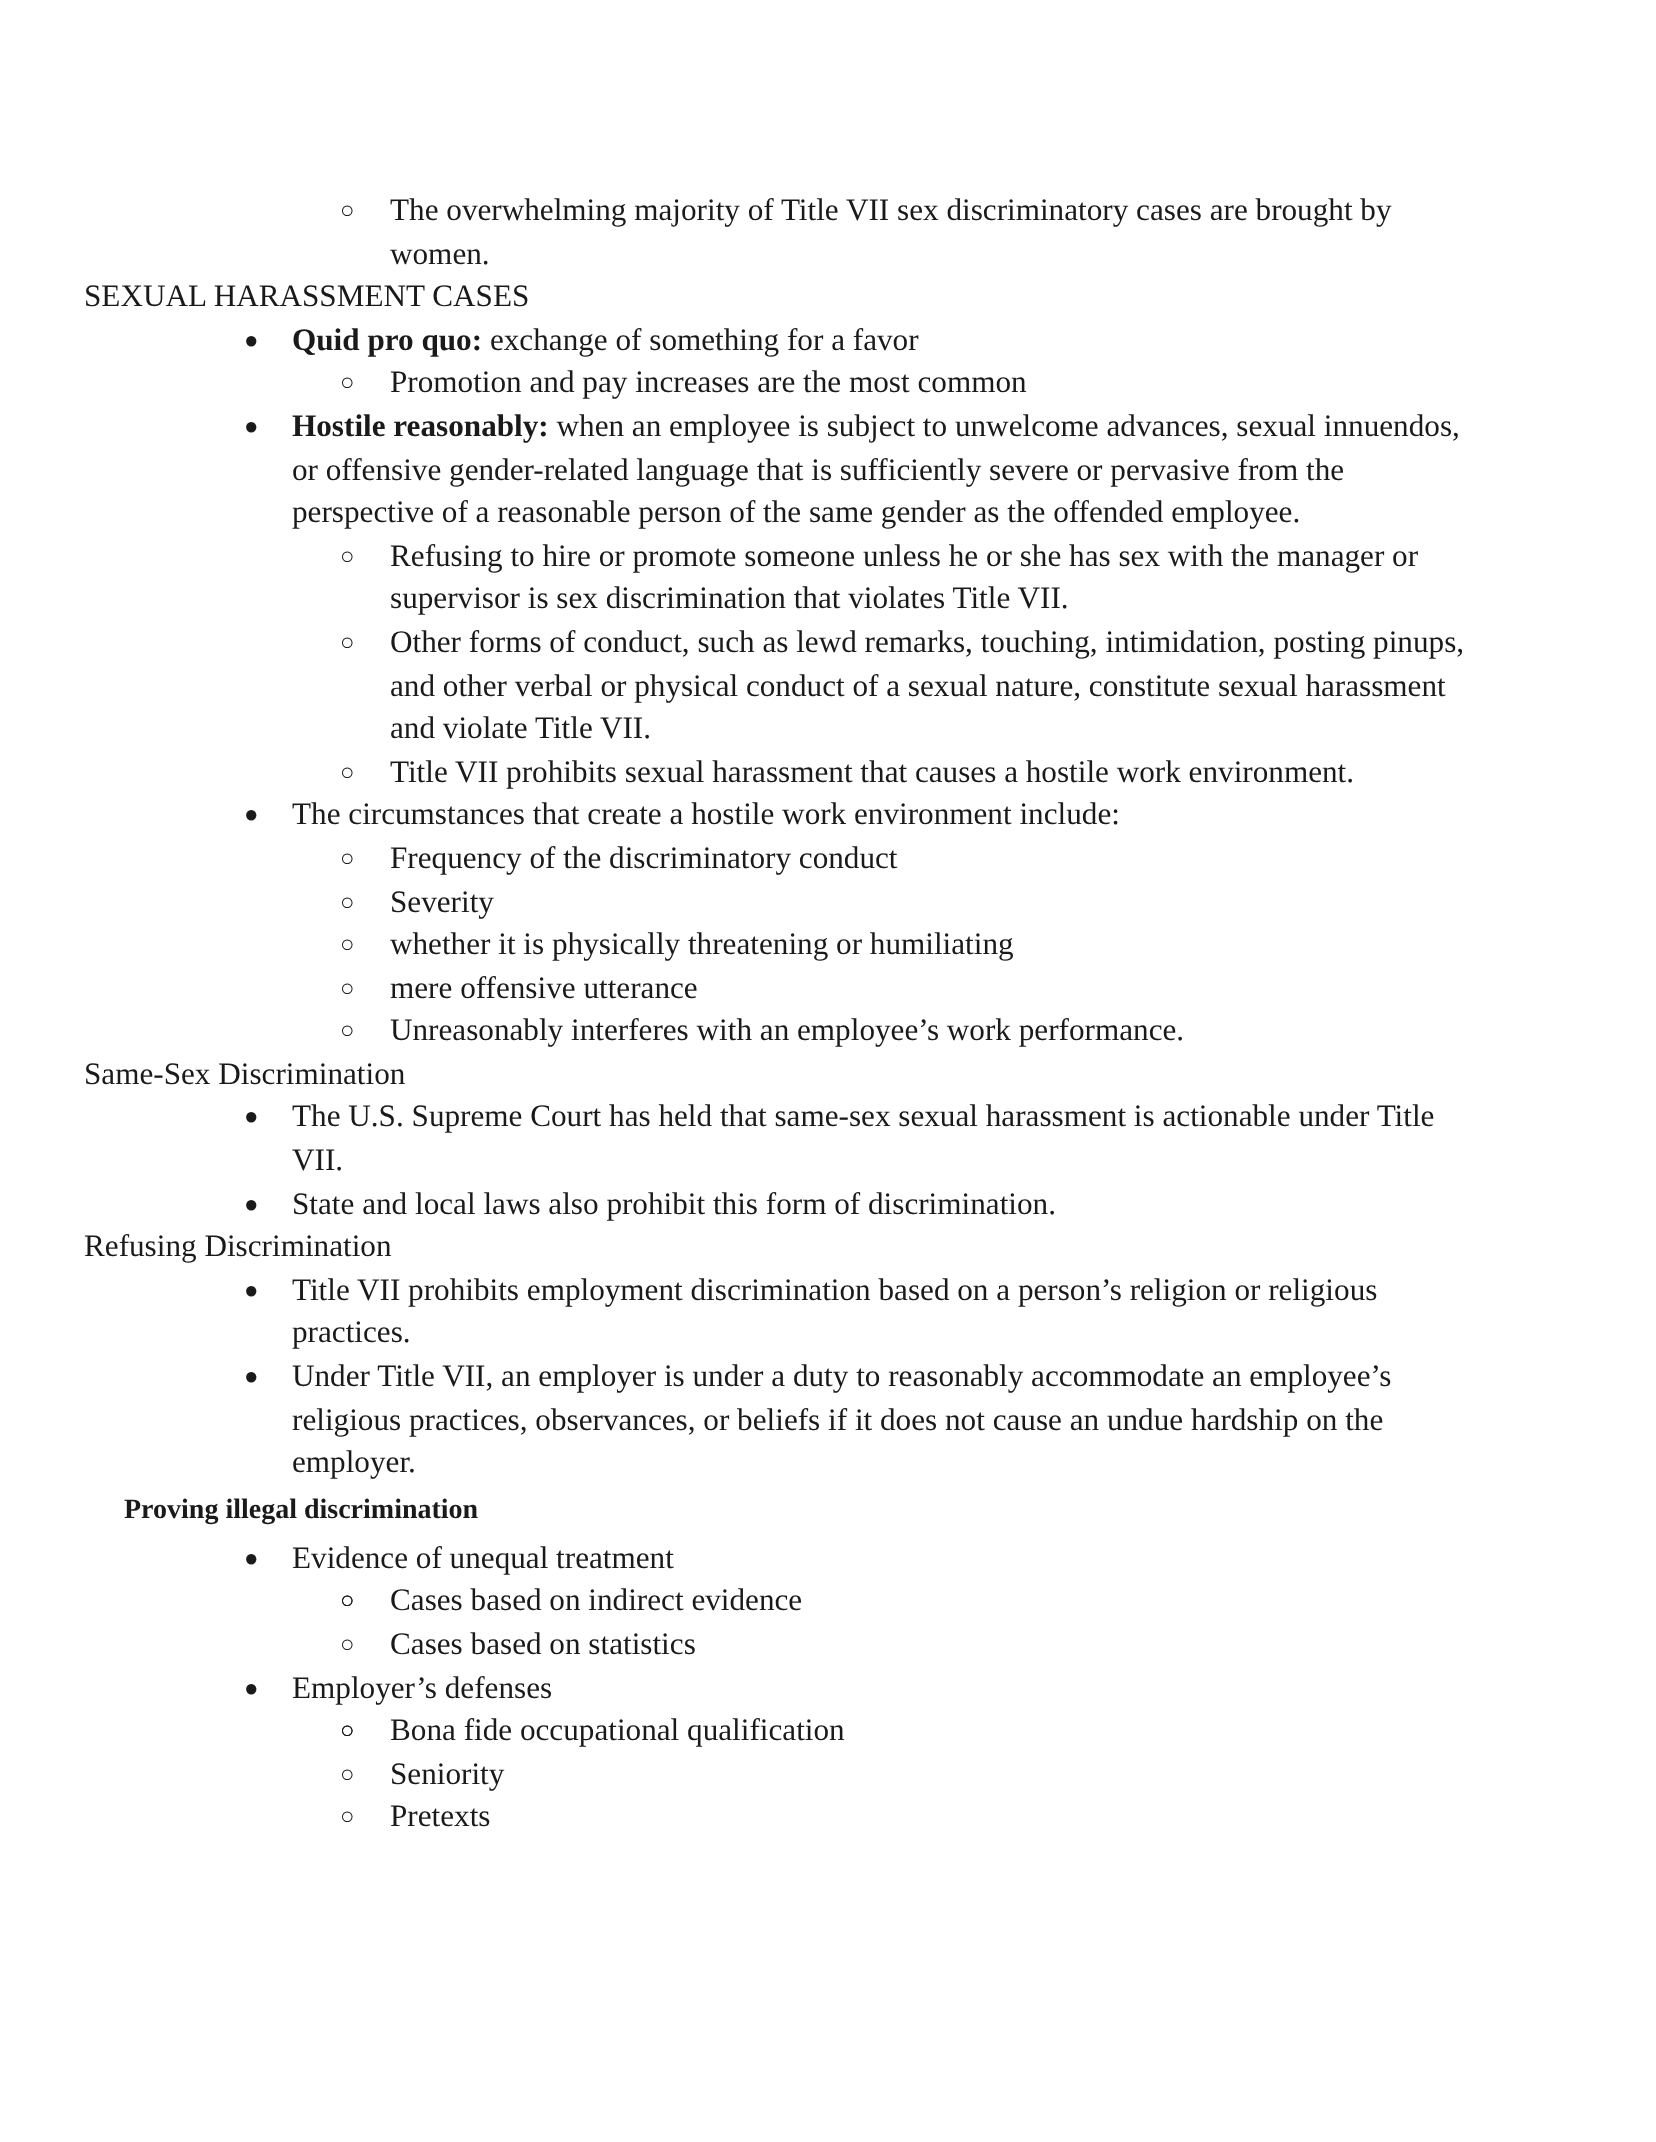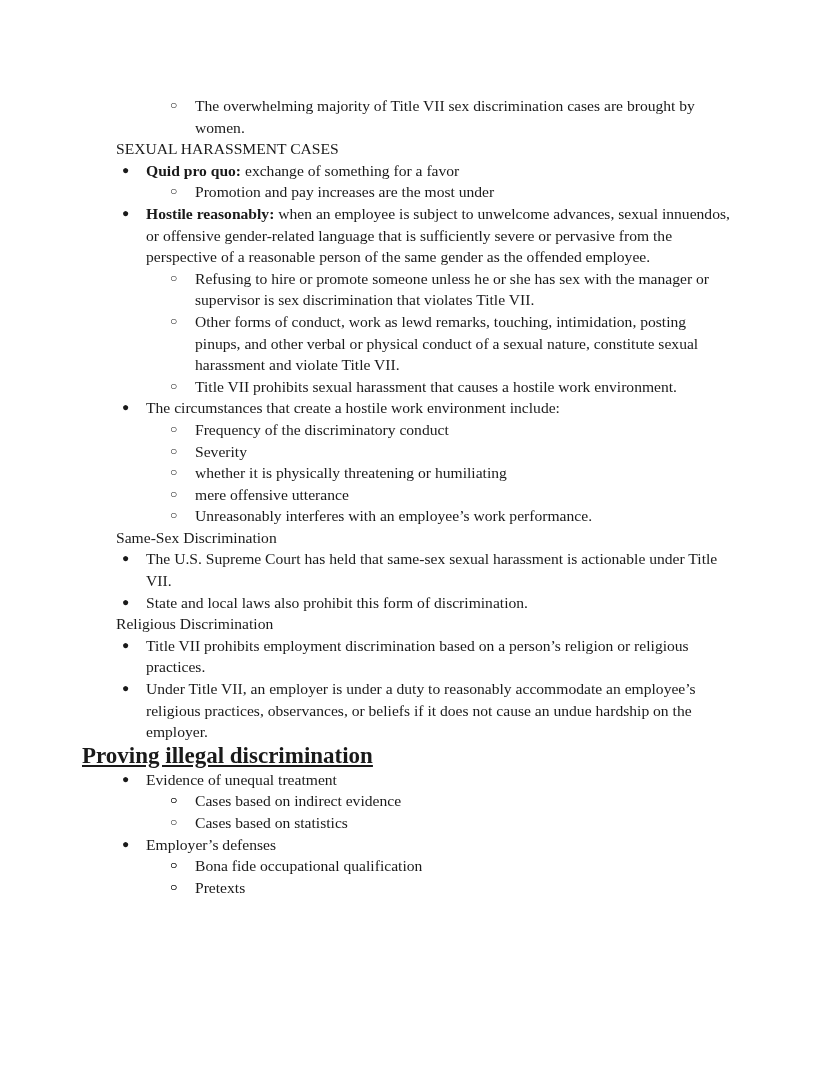--- a/index.html
+++ b/index.html
@@ -5,65 +5,65 @@
   html, body { margin: 0; padding: 0; background: #ffffff; }
   body {
     width: 828px; height: 1071px; position: relative; overflow: hidden;
     font-family: "Liberation Serif", "DejaVu Serif", serif;
     color: #1a1a1a;
     font-size: 15.6px;
     line-height: 21.6px;
   }
   .page { position: absolute; left: 0; top: 95px; width: 828px; }
   .line { position: relative; white-space: nowrap; }
-  .h-plain { padding-left: 116px; }
+  .h-plain { padding-left: 42px; }
   .l1 { padding-left: 146px; }
   .l2 { padding-left: 195px; }
   .l1 .mk, .l2 .mk { position: absolute; top: 0; }
   .l1 .mk { left: 122px; font-size: 12px; }
   .l2 .mk { left: 170px; font-size: 12px; }
   .wrap1 { white-space: normal; width: 590px; }
   .wrap2 { white-space: normal; width: 540px; }
   .h-big {
-    padding-left: 82px; font-weight: bold; text-decoration: underline;
-    font-size: 23px; line-height: 26px; margin-top: 0px;
+    padding-left: 62px; font-weight: bold; 
+    font-size: 14px; line-height: 26px; margin-top: 0px;
   }
   b { font-weight: bold; }
 </style>
 </head>
 <body>
 
 <div class="page">
 
   <div class="line l2">
     <span class="mk">○</span>
-    <div class="wrap2">The overwhelming majority of Title VII sex discrimination cases are brought by women.</div>
+    <div class="wrap2">The overwhelming majority of Title VII sex discriminatory cases are brought by women.</div>
   </div>
 
   <div class="line h-plain">SEXUAL HARASSMENT CASES</div>
 
   <div class="line l1">
     <span class="mk">●</span>
     <div class="wrap1"><b>Quid pro quo:</b><span> exchange of something for a favor</span></div>
   </div>
   <div class="line l2">
     <span class="mk">○</span>
-    <div class="wrap2">Promotion and pay increases are the most under</div>
+    <div class="wrap2">Promotion and pay increases are the most common</div>
   </div>
   <div class="line l1">
     <span class="mk">●</span>
     <div class="wrap1"><b>Hostile reasonably:</b><span> when an employee is subject to unwelcome advances, sexual innuendos, or offensive gender-related language that is sufficiently severe or pervasive from the perspective of a reasonable person of the same gender as the offended employee.</span></div>
   </div>
   <div class="line l2">
     <span class="mk">○</span>
     <div class="wrap2">Refusing to hire or promote someone unless he or she has sex with the manager or supervisor is sex discrimination that violates Title VII.</div>
   </div>
   <div class="line l2">
     <span class="mk">○</span>
-    <div class="wrap2">Other forms of conduct, work as lewd remarks, touching, intimidation, posting pinups, and other verbal or physical conduct of a sexual nature, constitute sexual harassment and violate Title VII.</div>
+    <div class="wrap2">Other forms of conduct, such as lewd remarks, touching, intimidation, posting pinups, and other verbal or physical conduct of a sexual nature, constitute sexual harassment and violate Title VII.</div>
   </div>
   <div class="line l2">
     <span class="mk">○</span>
     <div class="wrap2">Title VII prohibits sexual harassment that causes a hostile work environment.</div>
   </div>
   <div class="line l1">
     <span class="mk">●</span>
     <div class="wrap1">The circumstances that create a hostile work environment include:</div>
   </div>
   <div class="line l2">
@@ -90,21 +90,21 @@
   <div class="line h-plain">Same-Sex Discrimination</div>
   <div class="line l1">
     <span class="mk">●</span>
     <div class="wrap1">The U.S. Supreme Court has held that same-sex sexual harassment is actionable under Title VII.</div>
   </div>
   <div class="line l1">
     <span class="mk">●</span>
     <div class="wrap1">State and local laws also prohibit this form of discrimination.</div>
   </div>
 
-  <div class="line h-plain">Religious Discrimination</div>
+  <div class="line h-plain">Refusing Discrimination</div>
   <div class="line l1">
     <span class="mk">●</span>
     <div class="wrap1">Title VII prohibits employment discrimination based on a person’s religion or religious practices.</div>
   </div>
   <div class="line l1">
     <span class="mk">●</span>
     <div class="wrap1">Under Title VII, an employer is under a duty to reasonably accommodate an employee’s religious practices, observances, or beliefs if it does not cause an undue hardship on the employer.</div>
   </div>
 
   <div class="line h-big">Proving illegal discrimination</div>
@@ -129,19 +129,20 @@
   </div>
   <div class="line l2">
     <span class="mk">○</span>
   </div>
   <div class="line l2">
     <span class="mk">○</span>
     <div class="wrap2">Bona fide occupational qualification</div>
   </div>
   <div class="line l2">
     <span class="mk">○</span>
+    <div class="wrap2">Seniority</div>
   </div>
   <div class="line l2">
     <span class="mk">○</span>
     <div class="wrap2">Pretexts</div>
   </div>
 
 </div>
 
 </body></html>

